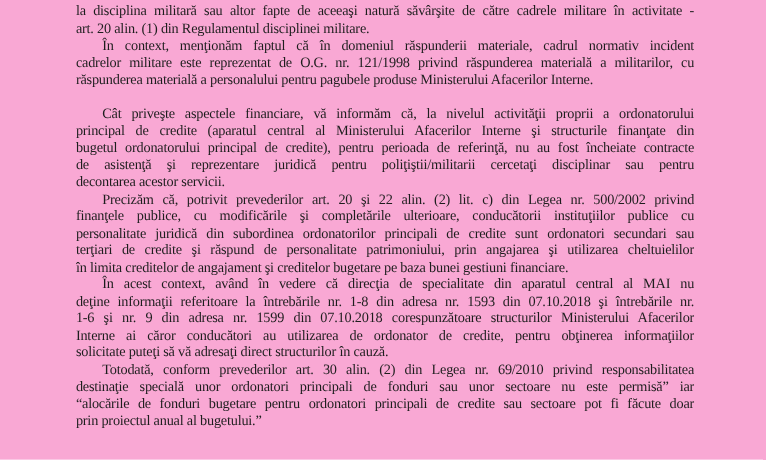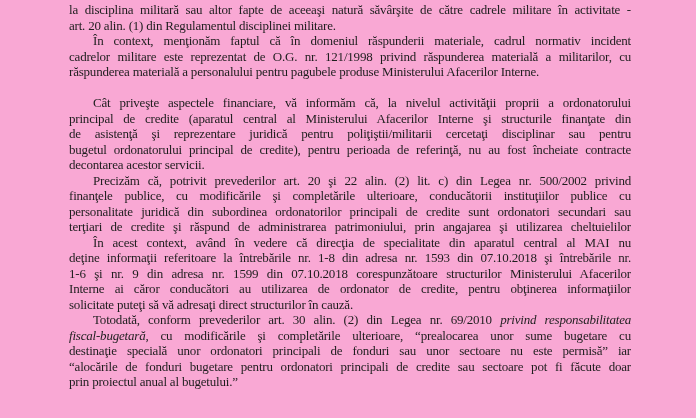--- a/index.html
+++ b/index.html
@@ -43,47 +43,46 @@
   .line.last {
     text-align-last: left;
   }
   .line.indent {
     padding-left: 24px;
   }
   .line.blank {
     height: 15.5px;
   }
   .italic {
-    font-style: italic;
   }
 </style>
 </head>
 <body>
 
 <div class="page" style="background: #f9a8d4;">
   <div class="text-block" style="color: rgb(30, 30, 30);">
       <div class="line"><span>la disciplina militară sau altor fapte de aceeaşi natură săvârşite de către cadrele militare în activitate -</span></div>
       <div class="line last"><span>art. 20 alin. (1) din Regulamentul disciplinei militare.</span></div>
       <div class="line indent"><span>În context, menţionăm faptul că în domeniul răspunderii materiale, cadrul normativ incident</span></div>
       <div class="line"><span>cadrelor militare este reprezentat de O.G. nr. 121/1998 privind răspunderea materială a militarilor, cu</span></div>
       <div class="line last"><span>răspunderea materială a personalului pentru pagubele produse Ministerului Afacerilor Interne.</span></div>
       <div class="line blank"></div>
       <div class="line indent"><span>Cât priveşte aspectele financiare, vă informăm că, la nivelul activităţii proprii a ordonatorului</span></div>
       <div class="line"><span>principal de credite (aparatul central al Ministerului Afacerilor Interne şi structurile finanţate din</span></div>
+      <div class="line"><span>bugetul ordonatorului principal de credite), pentru perioada de referinţă, nu au fost încheiate contracte</span></div>
       <div class="line"><span>de asistenţă şi reprezentare juridică pentru poliţiştii/militarii cercetaţi disciplinar sau pentru</span></div>
-      <div class="line"><span>bugetul ordonatorului principal de credite), pentru perioada de referinţă, nu au fost încheiate contracte</span></div>
       <div class="line last"><span>decontarea acestor servicii.</span></div>
       <div class="line indent"><span>Precizăm că, potrivit prevederilor art. 20 şi 22 alin. (2) lit. c) din Legea nr. 500/2002 privind</span></div>
       <div class="line"><span>finanţele publice, cu modificările şi completările ulterioare, conducătorii instituţiilor publice cu</span></div>
       <div class="line"><span>personalitate juridică din subordinea ordonatorilor principali de credite sunt ordonatori secundari sau</span></div>
-      <div class="line"><span>terţiari de credite şi răspund de administrarea patrimoniului, prin angajarea şi utilizarea cheltuielilor</span></div>
+      <div class="line"><span>terţiari de credite şi răspund de personalitate patrimoniului, prin angajarea şi utilizarea cheltuielilor</span></div>
+      <div class="line last"><span>în limita creditelor de angajament şi creditelor bugetare pe baza bunei gestiuni financiare.</span></div>
       <div class="line indent"><span>În acest context, având în vedere că direcţia de specialitate din aparatul central al MAI nu</span></div>
       <div class="line"><span>deţine informaţii referitoare la întrebările nr. 1-8 din adresa nr. 1593 din 07.10.2018 şi întrebările nr.</span></div>
       <div class="line"><span>1-6 şi nr. 9 din adresa nr. 1599 din 07.10.2018 corespunzătoare structurilor Ministerului Afacerilor</span></div>
       <div class="line"><span>Interne ai căror conducători au utilizarea de ordonator de credite, pentru obţinerea informaţiilor</span></div>
       <div class="line last"><span>solicitate puteţi să vă adresaţi direct structurilor în cauză.</span></div>
       <div class="line indent"><span>Totodată, conform prevederilor art. 30 alin. (2) din Legea nr. 69/2010 </span><span class="italic">privind responsabilitatea</span></div>
-      <div class="line"><span class="italic">fiscal-bugetară</span><span>, cu modificările şi completările ulterioare, “prealocarea unor sume bugetare cu</span></div>
       <div class="line"><span>destinaţie specială unor ordonatori principali de fonduri sau unor sectoare nu este permisă” iar</span></div>
       <div class="line"><span>“alocările de fonduri bugetare pentru ordonatori principali de credite sau sectoare pot fi făcute doar</span></div>
       <div class="line last"><span>prin proiectul anual al bugetului.”</span></div>
     </div>
 </div>
 
 </body></html>

